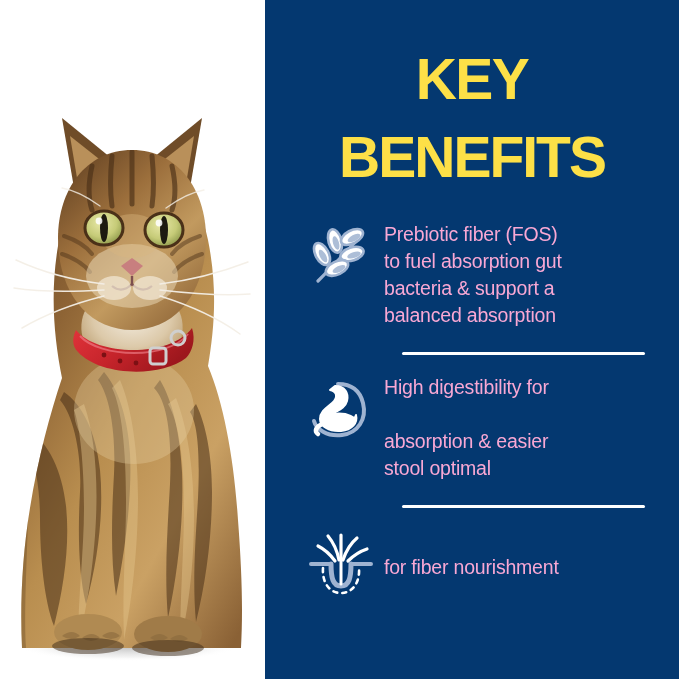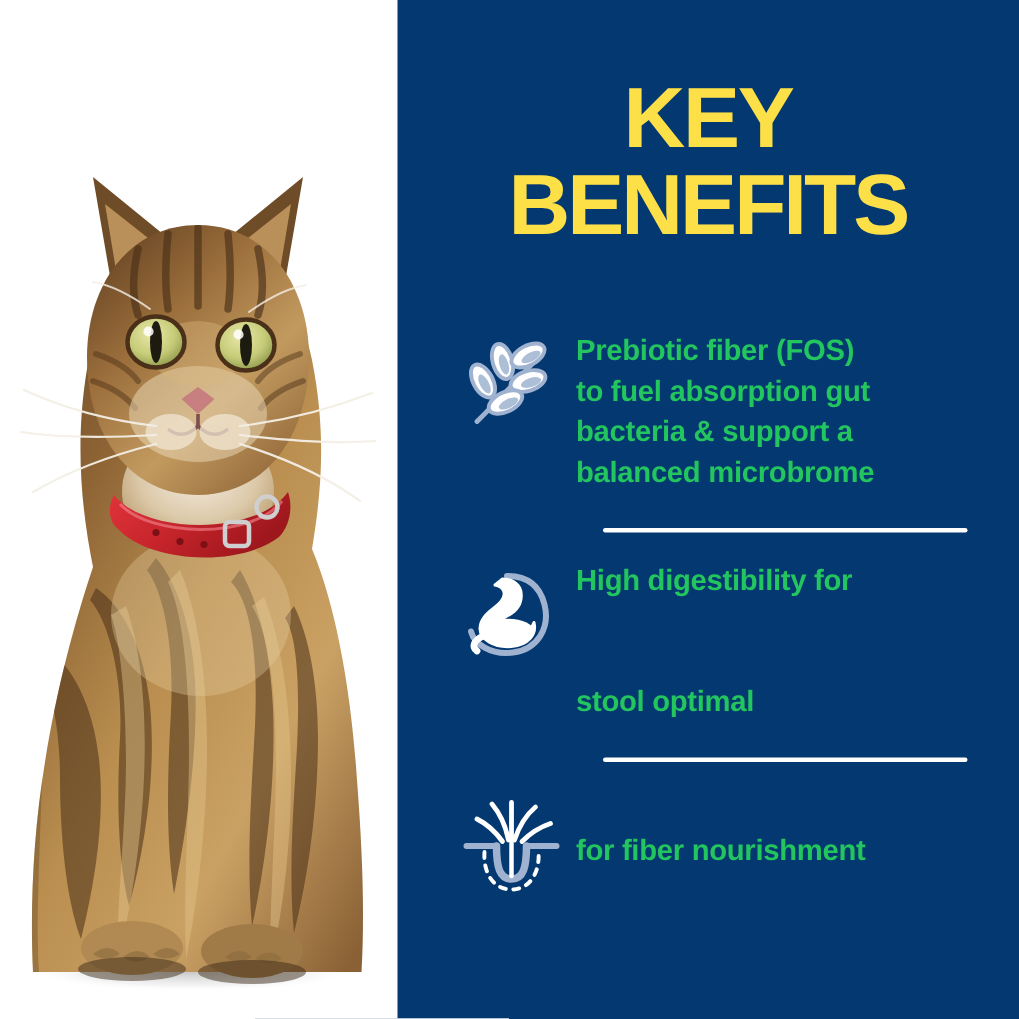--- a/index.html
+++ b/index.html
@@ -54,21 +54,21 @@
     width: 414px;
     text-align: center;
     color: #fde047;
     font-weight: bold;
     font-size: 57px;
     line-height: 58px;
     letter-spacing: -1.5px;
     font-family: "Liberation Sans", sans-serif;
   }
   .panel-title .tl { display: block; }
-  .panel-title .tl-2 { letter-spacing: -2px; }
+  .panel-title .tl-2 { letter-spacing: -2px; margin-top: 20px; }
 
   .benefit-list {
     position: absolute;
     left: 0;
     top: 218px;
     width: 414px;
   }
   .benefit-row {
     position: relative;
     display: flex;
@@ -80,22 +80,22 @@
     width: 76px;
     flex: 0 0 76px;
     display: flex;
     align-items: flex-start;
     justify-content: center;
     padding-top: 6px;
   }
   .benefit-icon svg { display: block; }
   .benefit-text {
     flex: 1 1 auto;
-    color: #22c55e;
-    font-weight: bold;
+    color: #f9a8d4;
+    font-weight: normal;
     font-size: 19.5px;
     line-height: 27px;
     letter-spacing: -0.2px;
     padding-left: 5px;
     padding-top: 3px;
     font-family: "Liberation Sans", sans-serif;
   }
   .divider-wrap {
     padding-left: 137px;
     padding-right: 34px;
@@ -351,21 +351,21 @@
               <ellipse cx="46" cy="14" rx="3" ry="7" transform="rotate(62 46 14)"></ellipse>
               <ellipse cx="46" cy="31" rx="3" ry="7" transform="rotate(72 46 31)"></ellipse>
               <ellipse cx="31" cy="45" rx="3" ry="7" transform="rotate(64 31 45)"></ellipse>
             </g>
           </svg>
         </div>
         <div class="benefit-text">
           <span>Prebiotic fiber (FOS)</span><br>
           <span>to fuel absorption gut</span><br>
           <span>bacteria &amp; support a</span><br>
-          <span>balanced microbrome</span>
+          <span>balanced absorption</span>
         </div>
       </div>
 
       <div class="sp-top"></div>
       <div class="divider-wrap">
         <div class="divider"></div>
       </div>
       <div class="sp-bot"></div>
 
       <div class="benefit-row">
@@ -385,21 +385,21 @@
                      C 30 19 28 14 22 13 Z" fill="#ffffff" stroke="#ffffff" stroke-width="2" stroke-linejoin="round"></path>
 
             <ellipse cx="31" cy="44" rx="17" ry="8.5" fill="#ffffff"></ellipse>
 
             <path d="M14 47 C 8 50 6 54 10 57" fill="none" stroke="#ffffff" stroke-width="4.5" stroke-linecap="round"></path>
           </svg>
         </div>
         <div class="benefit-text">
           <span>High digestibility for</span><br>
           <br>
-          <br>
+          <span>absorption &amp; easier</span><br>
           <span>stool optimal</span>
         </div>
       </div>
 
       <div class="sp-top"></div>
       <div class="divider-wrap">
         <div class="divider"></div>
       </div>
       <div class="sp-bot"></div>
 

